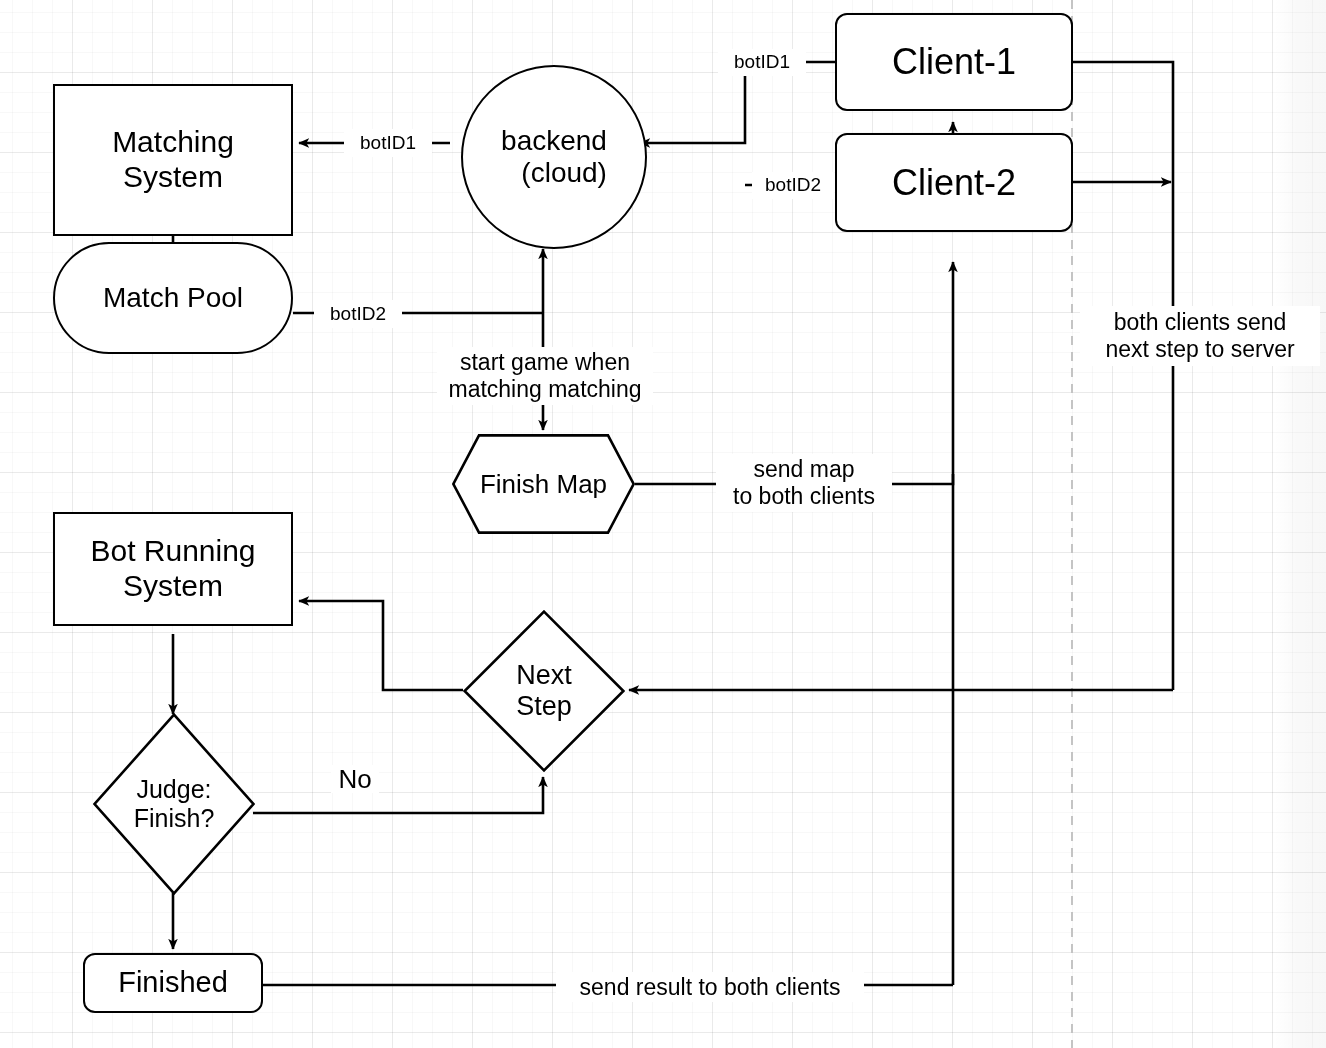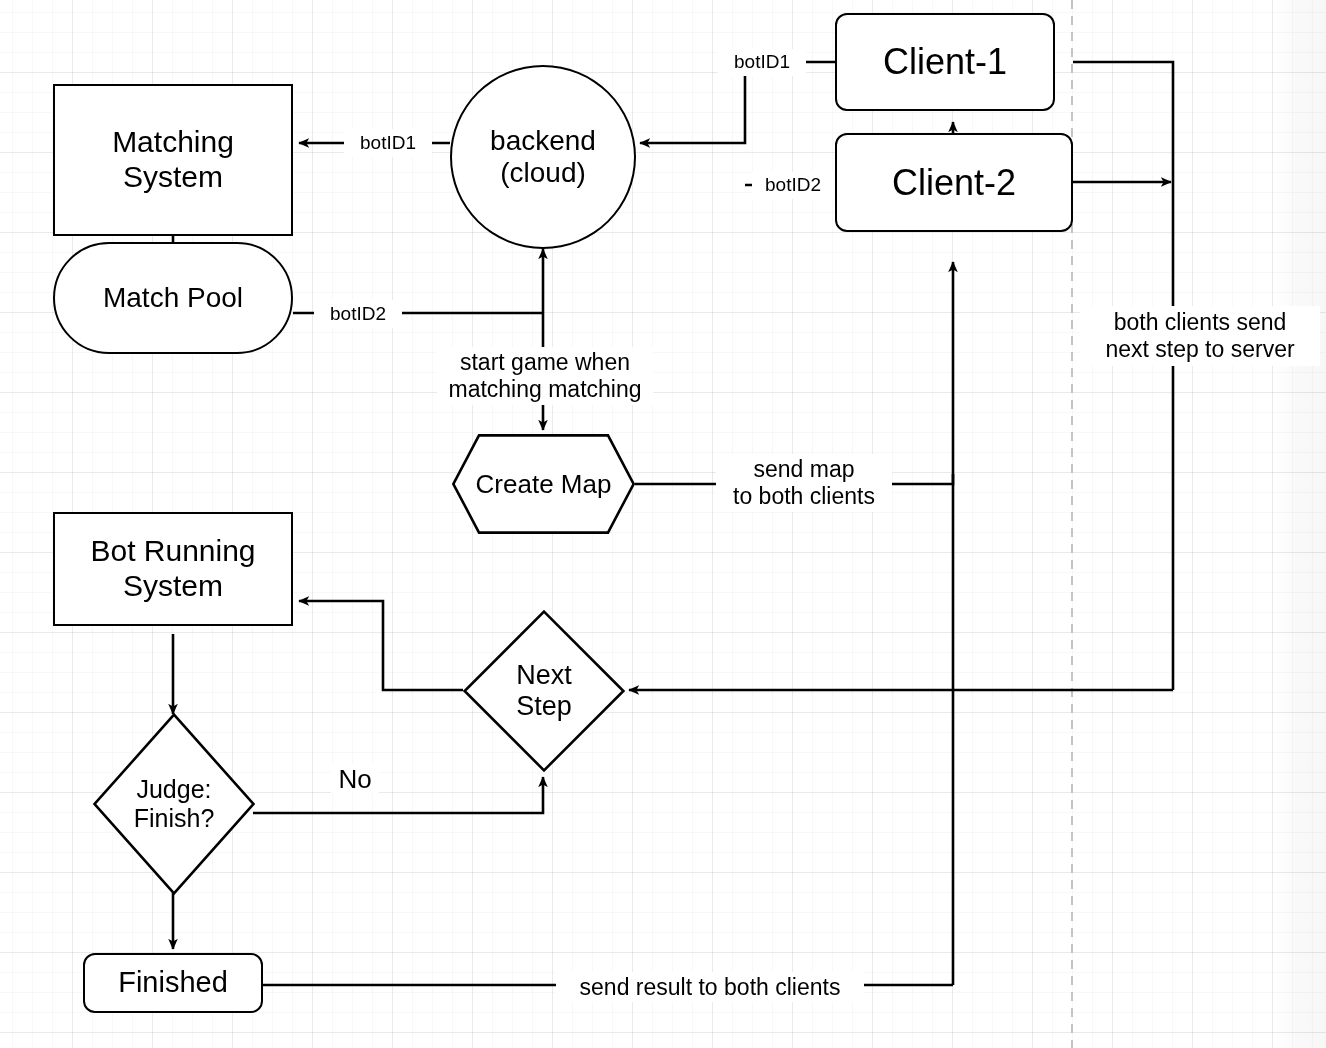--- a/index.html
+++ b/index.html
@@ -125,32 +125,32 @@
     </g>
   </svg>
 
   <div class="right-shade"></div>
 
   <div class="node rect" style="left:53px;top:84px;width:240px;height:152px;font-size:30px;">Matching
 System</div>
 
   <div class="node stadium" style="left:53px;top:242px;width:240px;height:112px;font-size:28px;">Match Pool</div>
 
-  <div class="node circle" style="left:450px;top:65px;width:186px;height:184px;font-size:28px;">backend
+  <div class="node circle" style="left:461px;top:65px;width:186px;height:184px;font-size:28px;text-align:right;">backend
 (cloud)</div>
 
-  <div class="node round-rect" style="left:835px;top:13px;width:220px;height:98px;font-size:36px;">Client-1</div>
+  <div class="node round-rect" style="left:835px;top:13px;width:238px;height:98px;font-size:36px;">Client-1</div>
 
   <div class="node round-rect" style="left:835px;top:133px;width:238px;height:99px;font-size:36px;">Client-2</div>
 
   <div class="poly" style="left:452px;top:434px;width:183px;height:100px;">
     <svg width="183" height="100" viewBox="0 0 183 100" xmlns="http://www.w3.org/2000/svg">
       <polygon points="27,1.4 156,1.4 181.6,50 156,98.6 27,98.6 1.4,50" fill="#ffffff" stroke="#000000" stroke-width="2.6"></polygon>
     </svg>
-    <div class="poly-text" style="font-size:26px;">Create Map</div>
+    <div class="poly-text" style="font-size:26px;">Finish Map</div>
   </div>
 
   <div class="node rect" style="left:53px;top:512px;width:240px;height:114px;font-size:30px;">Bot Running
 System</div>
 
   <div class="poly" style="left:463px;top:610px;width:162px;height:162px;">
     <svg width="162" height="162" viewBox="0 0 162 162" xmlns="http://www.w3.org/2000/svg">
       <polygon points="81,1.6 160.4,81 81,160.4 1.6,81" fill="#ffffff" stroke="#000000" stroke-width="2.6"></polygon>
     </svg>
     <div class="poly-text" style="font-size:27px;">Next

